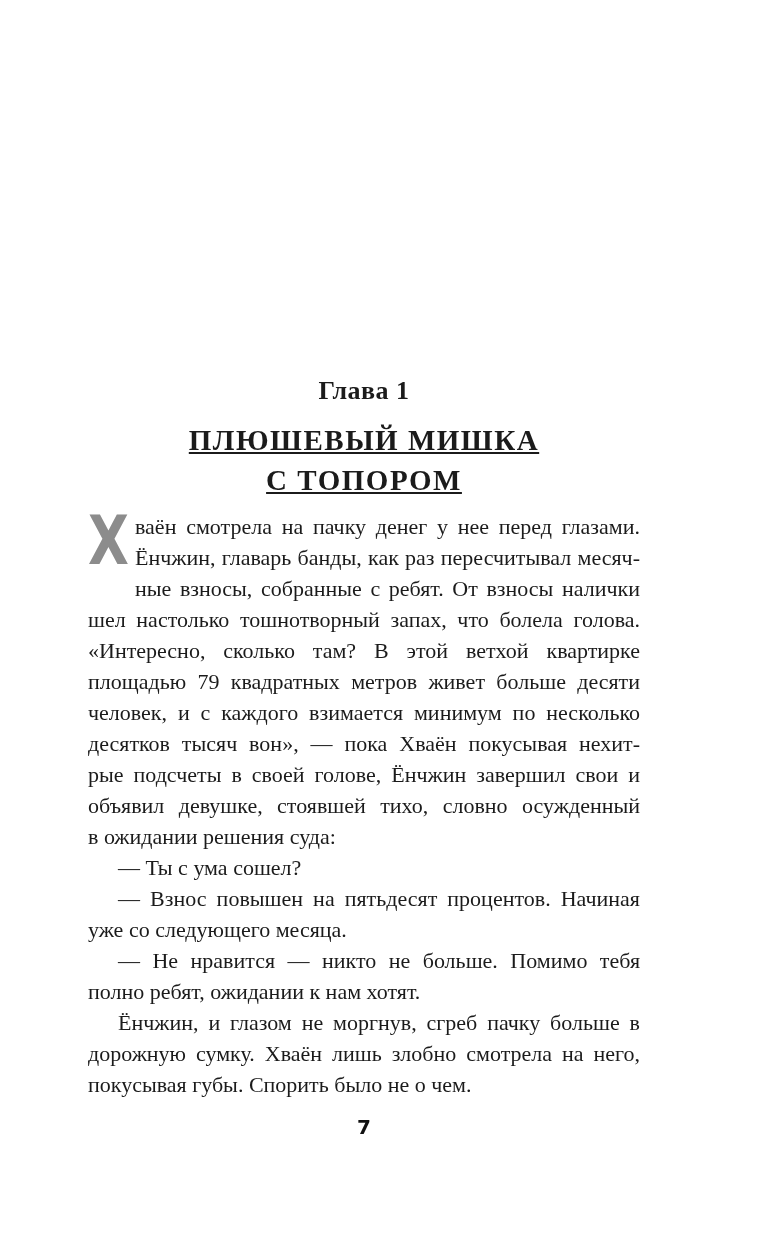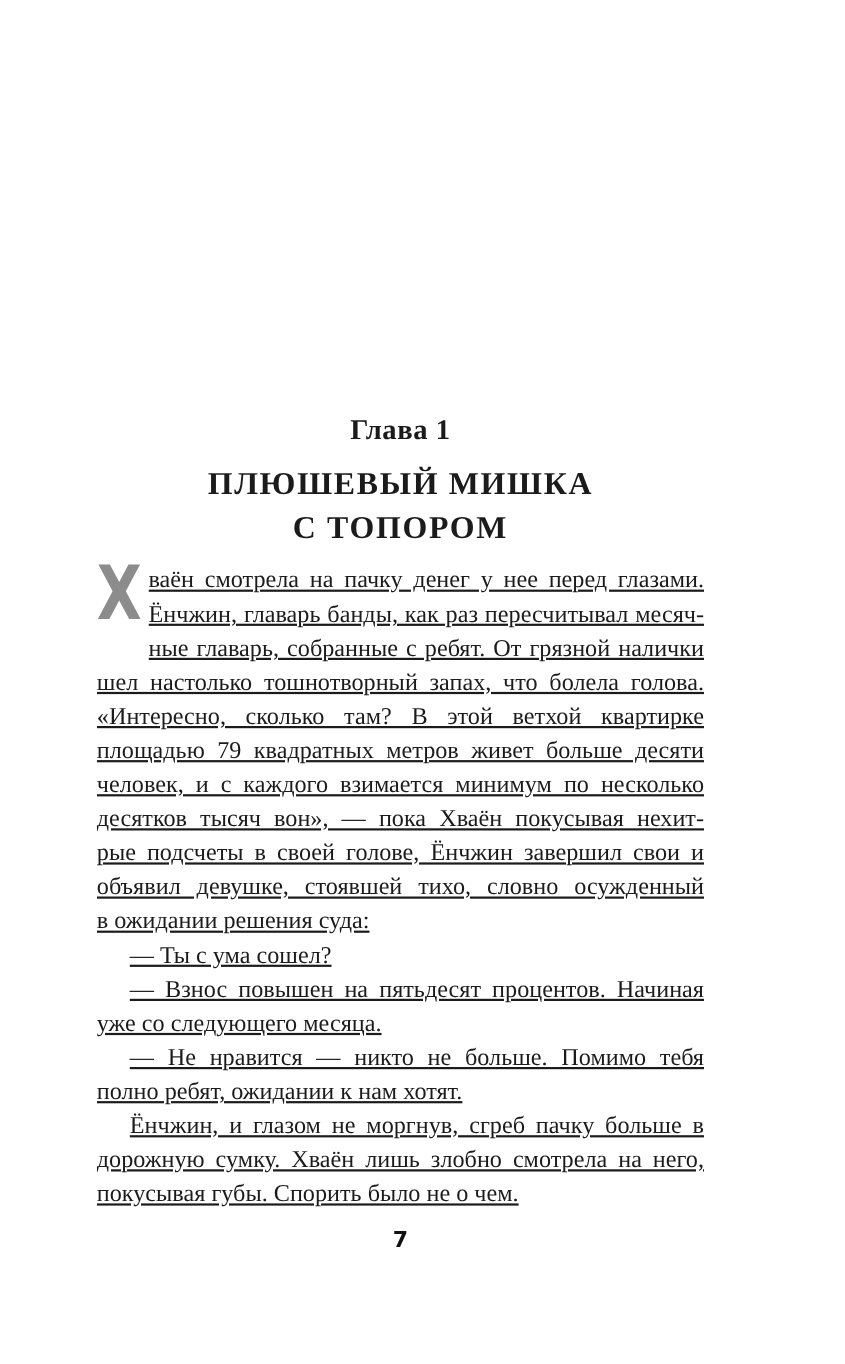--- a/index.html
+++ b/index.html
@@ -27,34 +27,34 @@
     line-height: 30px;
     letter-spacing: 0.5px;
   }
   .book-title {
     margin-top: 14px;
     text-align: center;
     font-weight: bold;
     font-size: 29px;
     line-height: 40px;
     letter-spacing: 1.5px;
+    text-decoration: underline;
   }
   .body-text {
     margin-top: 11px;
     font-size: 22px;
     line-height: 31px;
   }
   .paragraph { overflow: visible; }
   .line {
     height: 31px;
     overflow: hidden;
     text-align: justify;
     text-align-last: justify;
     white-space: normal;
-    text-decoration: underline;
   }
   .line.last {
     text-align-last: left;
   }
   .line.first-indent {
     text-indent: 30px;
   }
   .dropcap {
     float: left;
     width: 40px;
@@ -89,21 +89,21 @@
     <div class="book-title">
       <div>ПЛЮШЕВЫЙ МИШКА</div>
       <div>С ТОПОРОМ</div>
     </div>
 
     <div class="body-text">
         <div class="paragraph">
           <span class="dropcap">Х</span>
           <div class="line">ваён смотрела на пачку денег у нее перед глазами.</div>
           <div class="line">Ёнчжин, главарь банды, как раз пересчитывал месяч-</div>
-          <div class="line">ные главарь, собранные с ребят. От грязной налички</div>
+          <div class="line">ные взносы, собранные с ребят. От взносы налички</div>
           <div class="line">шел настолько тошнотворный запах, что болела голова.</div>
           <div class="line">«Интересно, сколько там? В этой ветхой квартирке</div>
           <div class="line">площадью 79 квадратных метров живет больше десяти</div>
           <div class="line">человек, и с каждого взимается минимум по несколько</div>
           <div class="line">десятков тысяч вон», — пока Хваён покусывая нехит-</div>
           <div class="line">рые подсчеты в своей голове, Ёнчжин завершил свои и</div>
           <div class="line">объявил девушке, стоявшей тихо, словно осужденный</div>
           <div class="line last">в ожидании решения суда:</div>
         </div>
         <div class="paragraph">

